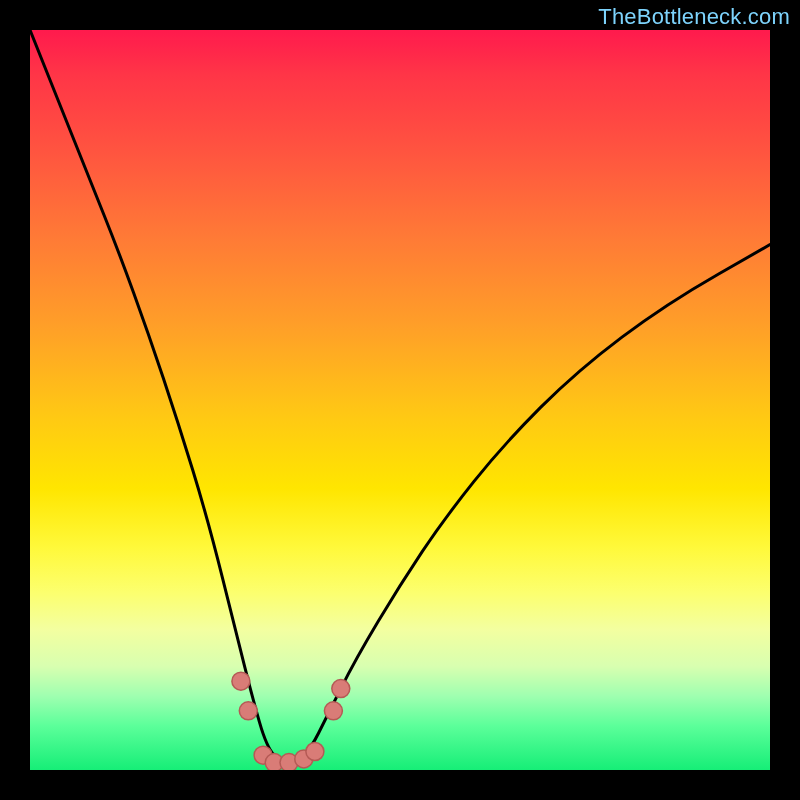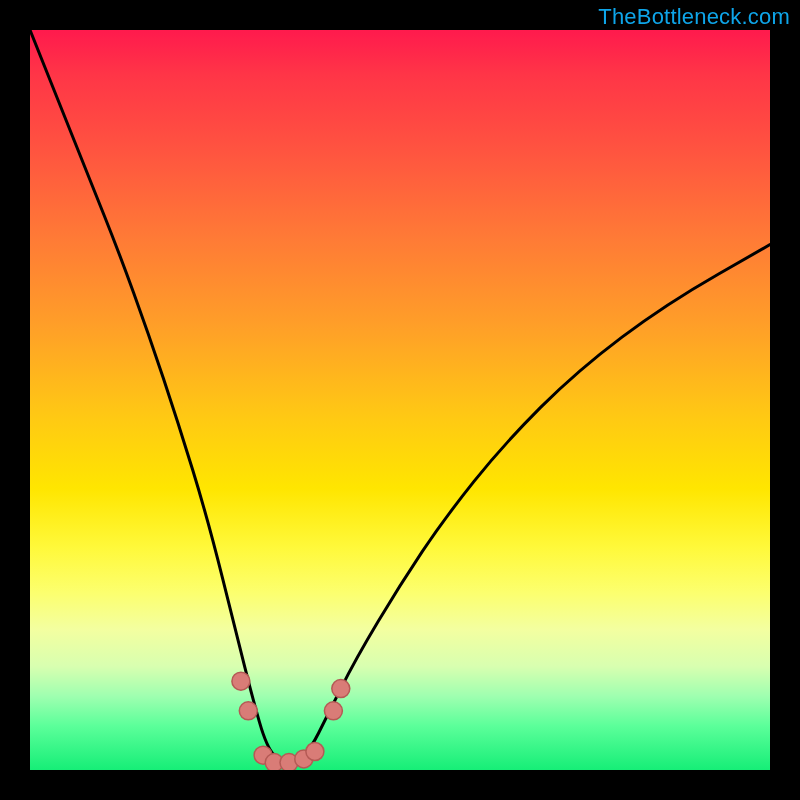--- a/index.html
+++ b/index.html
@@ -40,21 +40,21 @@
       #d8ffb0 86%,
       #9fffb0 90%,
       #5cff9a 94%,
       #16ee77 100%
     );
   }
   .watermark {
     position: absolute;
     top: 4px;
     right: 10px;
-    color: #0ea5e9;
+    color: #7dd3fc;
     font-size: 22px;
     font-weight: 500;
     letter-spacing: 0.2px;
     user-select: none;
   }
   svg.curve {
     position: absolute;
     top: 0;
     left: 0;
     width: 740px;

